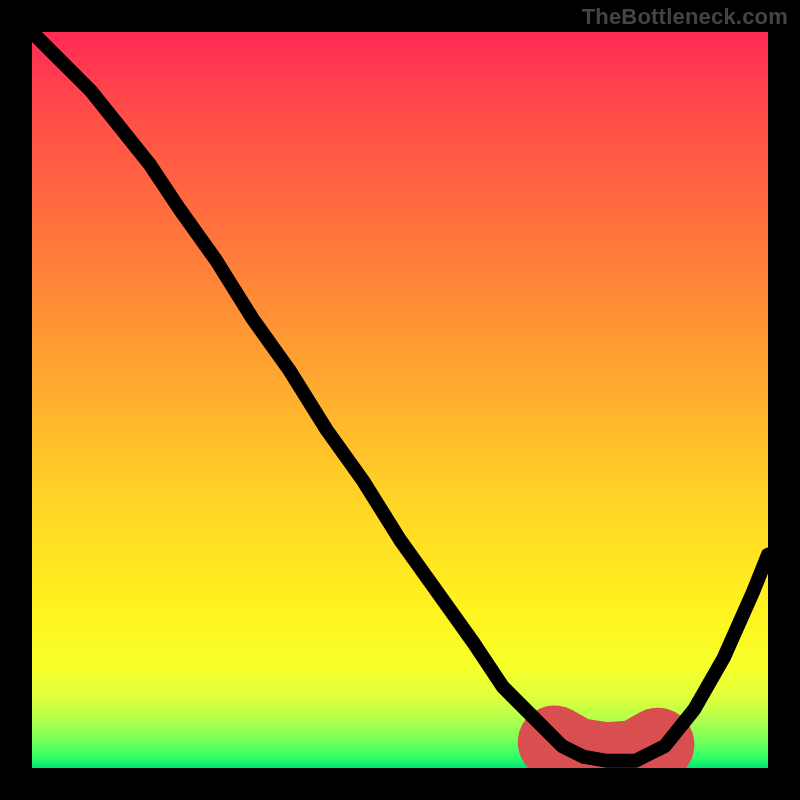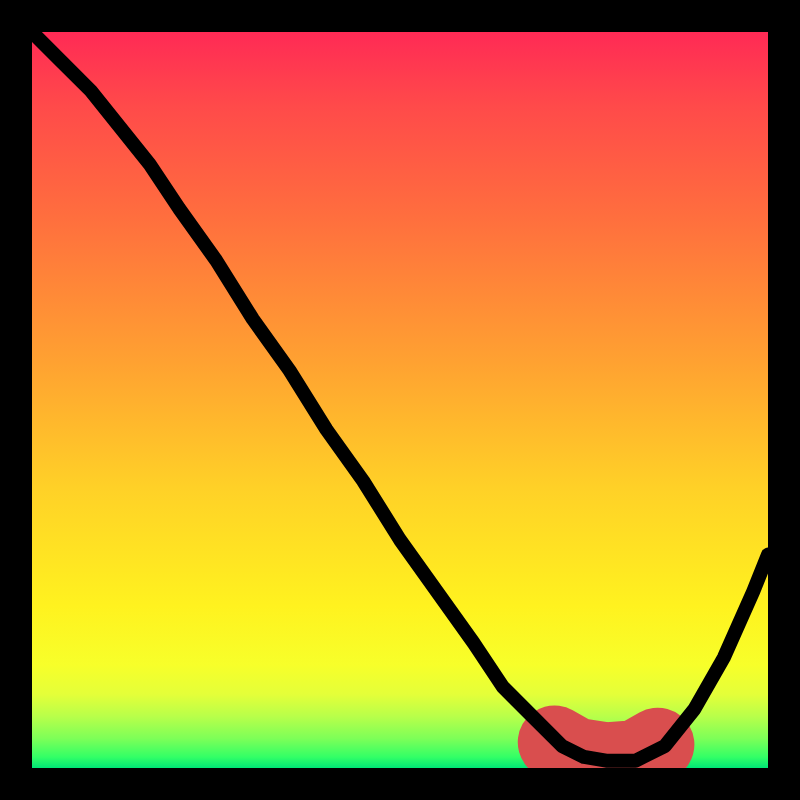--- a/index.html
+++ b/index.html
@@ -71,20 +71,21 @@
     stroke: #d94e4e;
     stroke-width: 10;
     stroke-linecap: round;
     stroke-linejoin: round;
   }
 </style>
 </head>
 <body>
 
 <div class="frame">
+  <div class="watermark">TheBottleneck.com</div>
 
   <div class="plot-area">
     <div class="gradient"></div>
     <svg class="curve" viewBox="0 0 100 100" preserveAspectRatio="none">
       <path class="curve-accent" d="M71.00 96.50 L74.00 98.20 L78.00 98.80 L82.00 98.50 L85.00 96.80"></path>
       <path class="curve-main" d="M0.00 0.00 L4.00 4.00 L8.00 8.00 L12.00 13.00 L16.00 18.00 L20.00 24.00 L25.00 31.00 L30.00 39.00 L35.00 46.00 L40.00 54.00 L45.00 61.00 L50.00 69.00 L55.00 76.00 L60.00 83.00 L64.00 89.00 L68.00 93.00 L72.00 97.00 L75.00 98.50 L78.00 99.00 L82.00 99.00 L86.00 97.00 L90.00 92.00 L94.00 85.00 L98.00 76.00 L100.00 71.00"></path>
     </svg>
   </div>
 </div>
 

